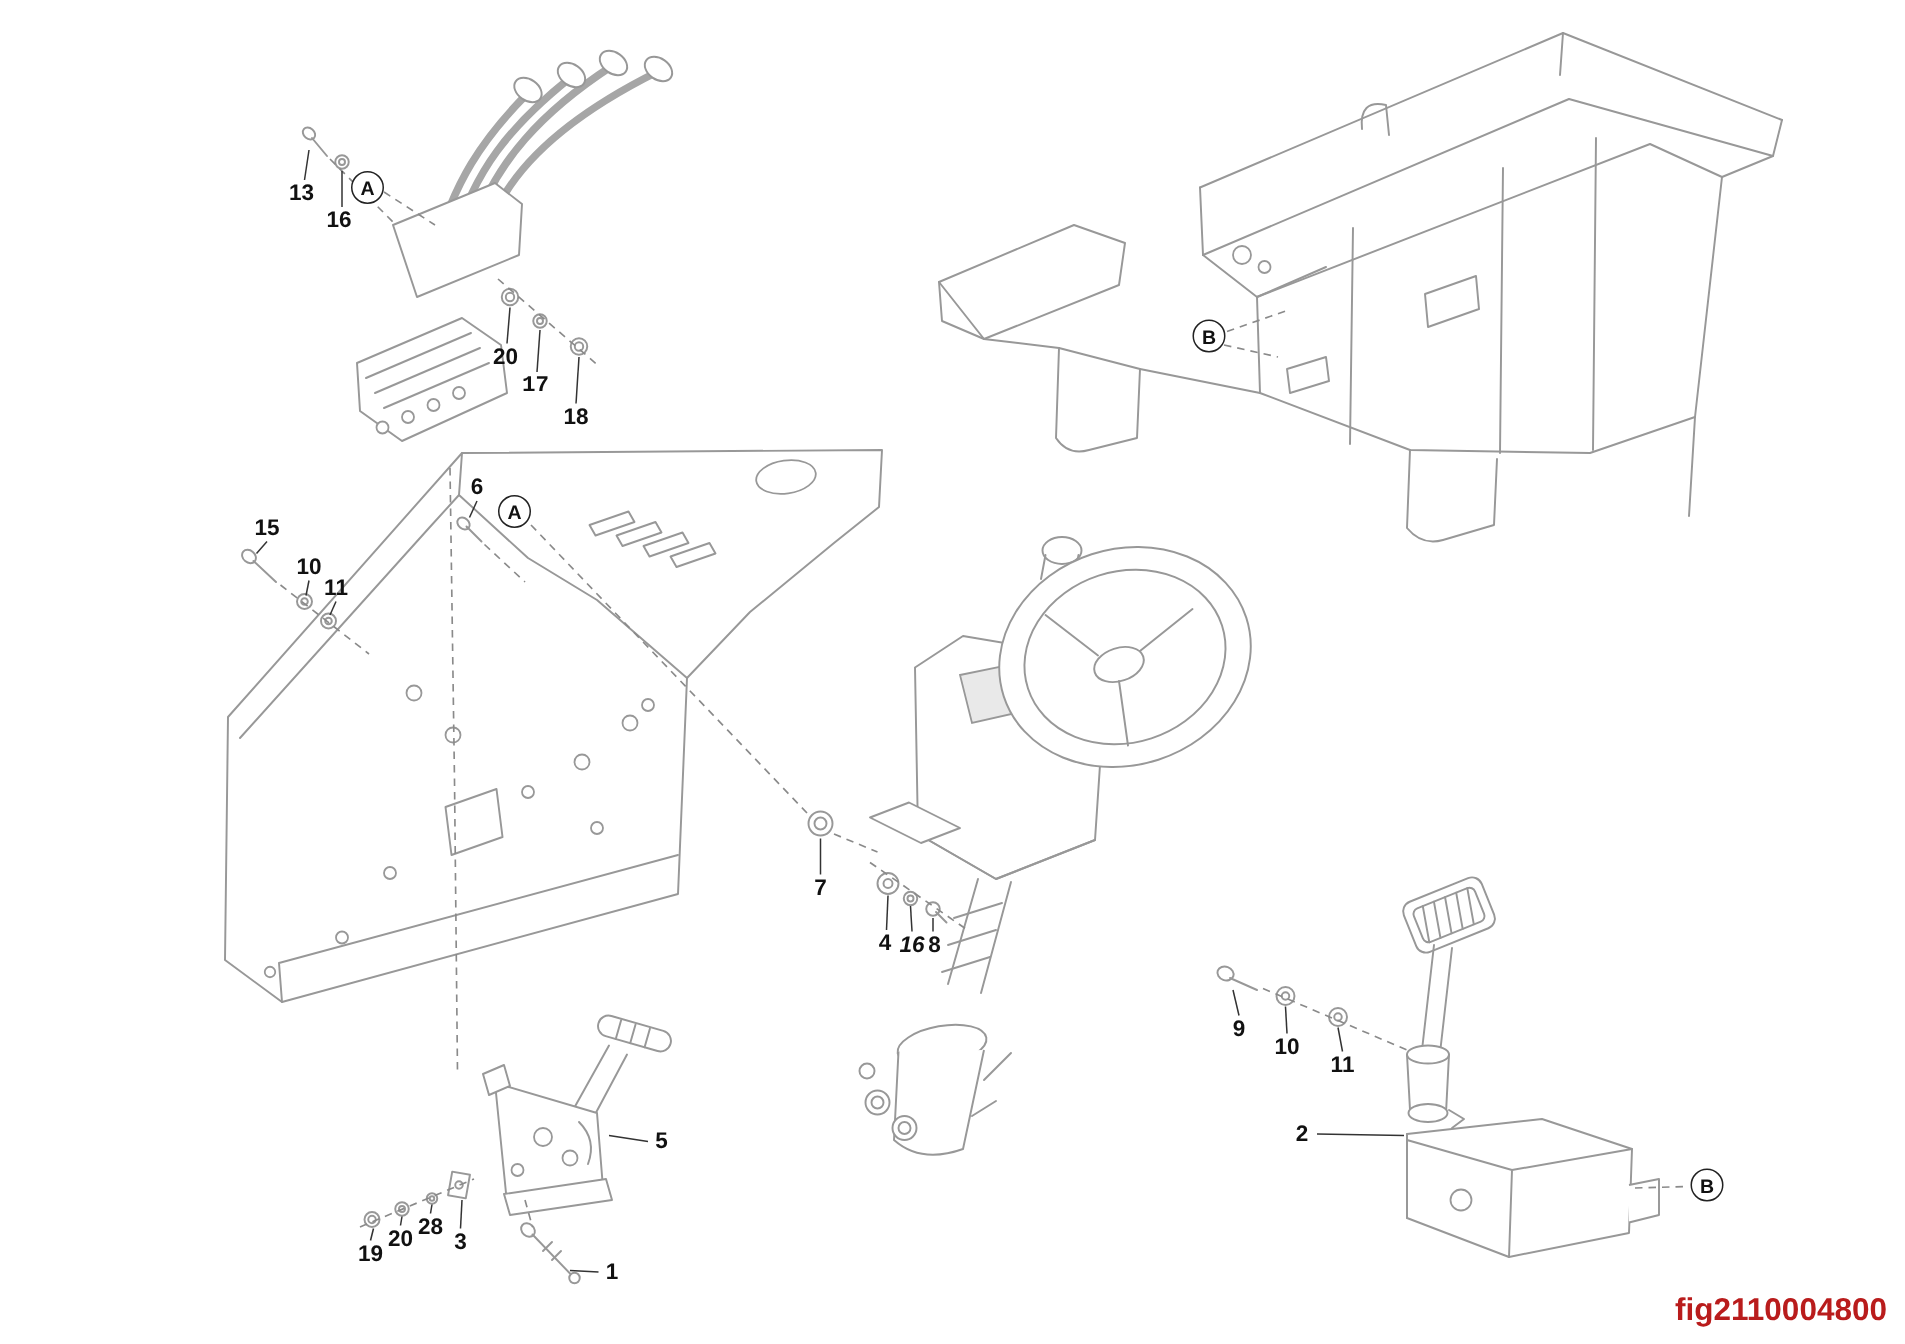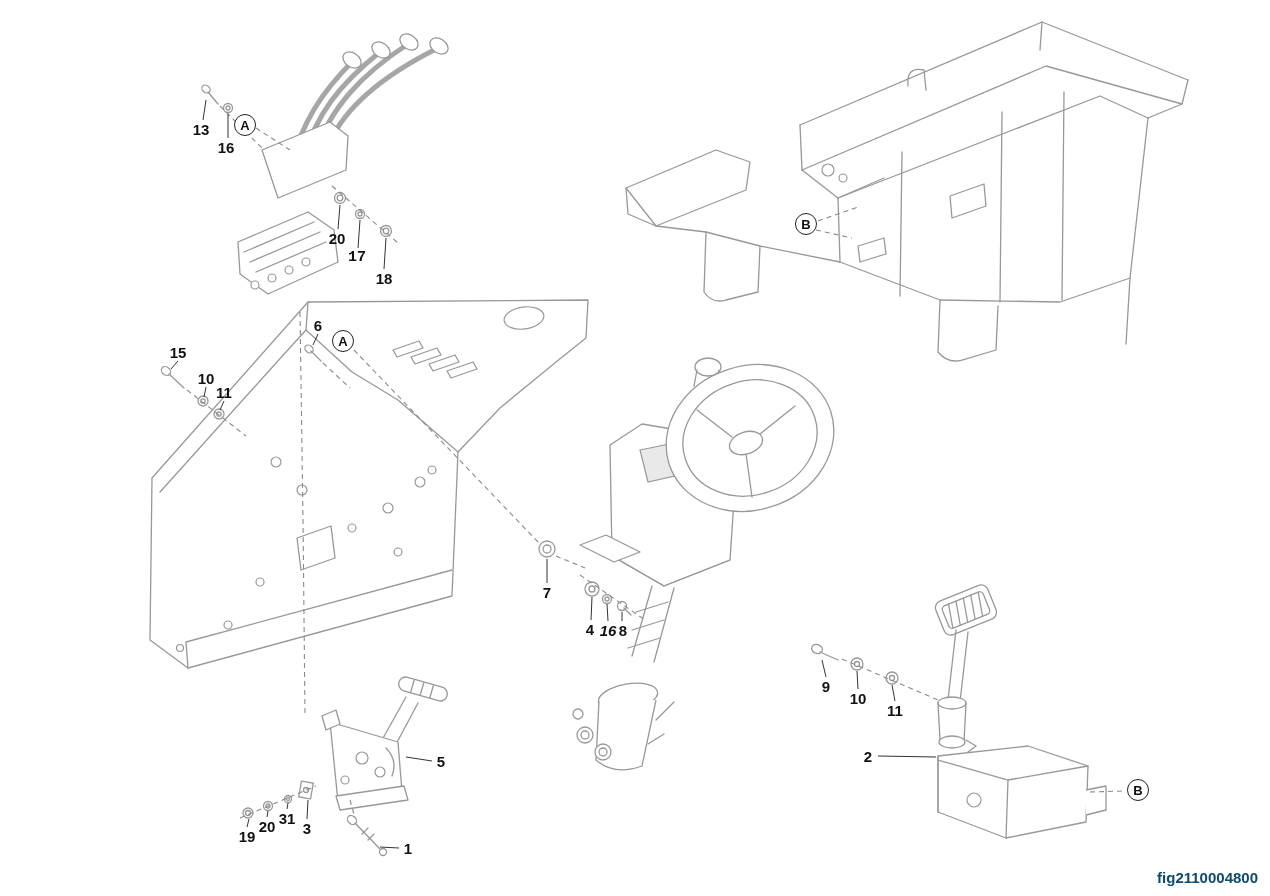--- a/index.html
+++ b/index.html
@@ -17,21 +17,21 @@
   .leader { fill:none; stroke:#333333; stroke-width:1; }
   .dash { fill:none; stroke:#8a8a8a; stroke-width:1.1; stroke-dasharray:5 4; }
 
   .callout { position:absolute; transform:translate(-50%,-50%);
              font-size:15px; font-weight:bold; color:#111; white-space:nowrap; }
   .ref-bubble { position:absolute; transform:translate(-50%,-50%);
              width:22px; height:22px; border:1.4px solid #222; border-radius:50%;
              background:#fff; display:flex; align-items:center; justify-content:center;
              font-size:13px; font-weight:bold; color:#111; }
   .fig-id { position:absolute; right:12px; bottom:10px;
-            font-size:15px; font-weight:bold; color:#0c4a6e; }
+            font-size:21px; font-weight:bold; color:#b91c1c; }
 </style>
 </head>
 <body>
 
 <div class="stage">
 
 <svg class="diagram" width="1270" height="896" viewBox="0 0 1270 896">
 
   <g>
     <path class="ln" d="M800 125 L1042 22 L1188 80"></path>
@@ -270,21 +270,21 @@
       <div class="callout" style="left: 178px; top: 352px;">15</div>
       <div class="callout" style="left: 206px; top: 378px;">10</div>
       <div class="callout" style="left: 224px; top: 392px;">11</div>
       <div class="callout" style="left: 547px; top: 592px;">7</div>
       <div class="callout" style="left: 590px; top: 629px;">4</div>
       <div class="callout" style="left: 608px; top: 630px; font-style: italic;">16</div>
       <div class="callout" style="left: 623px; top: 630px;">8</div>
       <div class="callout" style="left: 441px; top: 761px;">5</div>
       <div class="callout" style="left: 247px; top: 836px;">19</div>
       <div class="callout" style="left: 267px; top: 826px;">20</div>
-      <div class="callout" style="left: 287px; top: 818px;">31</div>
+      <div class="callout" style="left: 287px; top: 818px;">28</div>
       <div class="callout" style="left: 307px; top: 828px;">3</div>
       <div class="callout" style="left: 408px; top: 848px;">1</div>
       <div class="callout" style="left: 826px; top: 686px;">9</div>
       <div class="callout" style="left: 858px; top: 698px;">10</div>
       <div class="callout" style="left: 895px; top: 710px;">11</div>
       <div class="callout" style="left: 868px; top: 756px;">2</div>
       <div class="ref-bubble" style="left: 245px; top: 125px;">A</div>
       <div class="ref-bubble" style="left: 343px; top: 341px;">A</div>
       <div class="ref-bubble" style="left: 806px; top: 224px;">B</div>
       <div class="ref-bubble" style="left: 1138px; top: 790px;">B</div>

